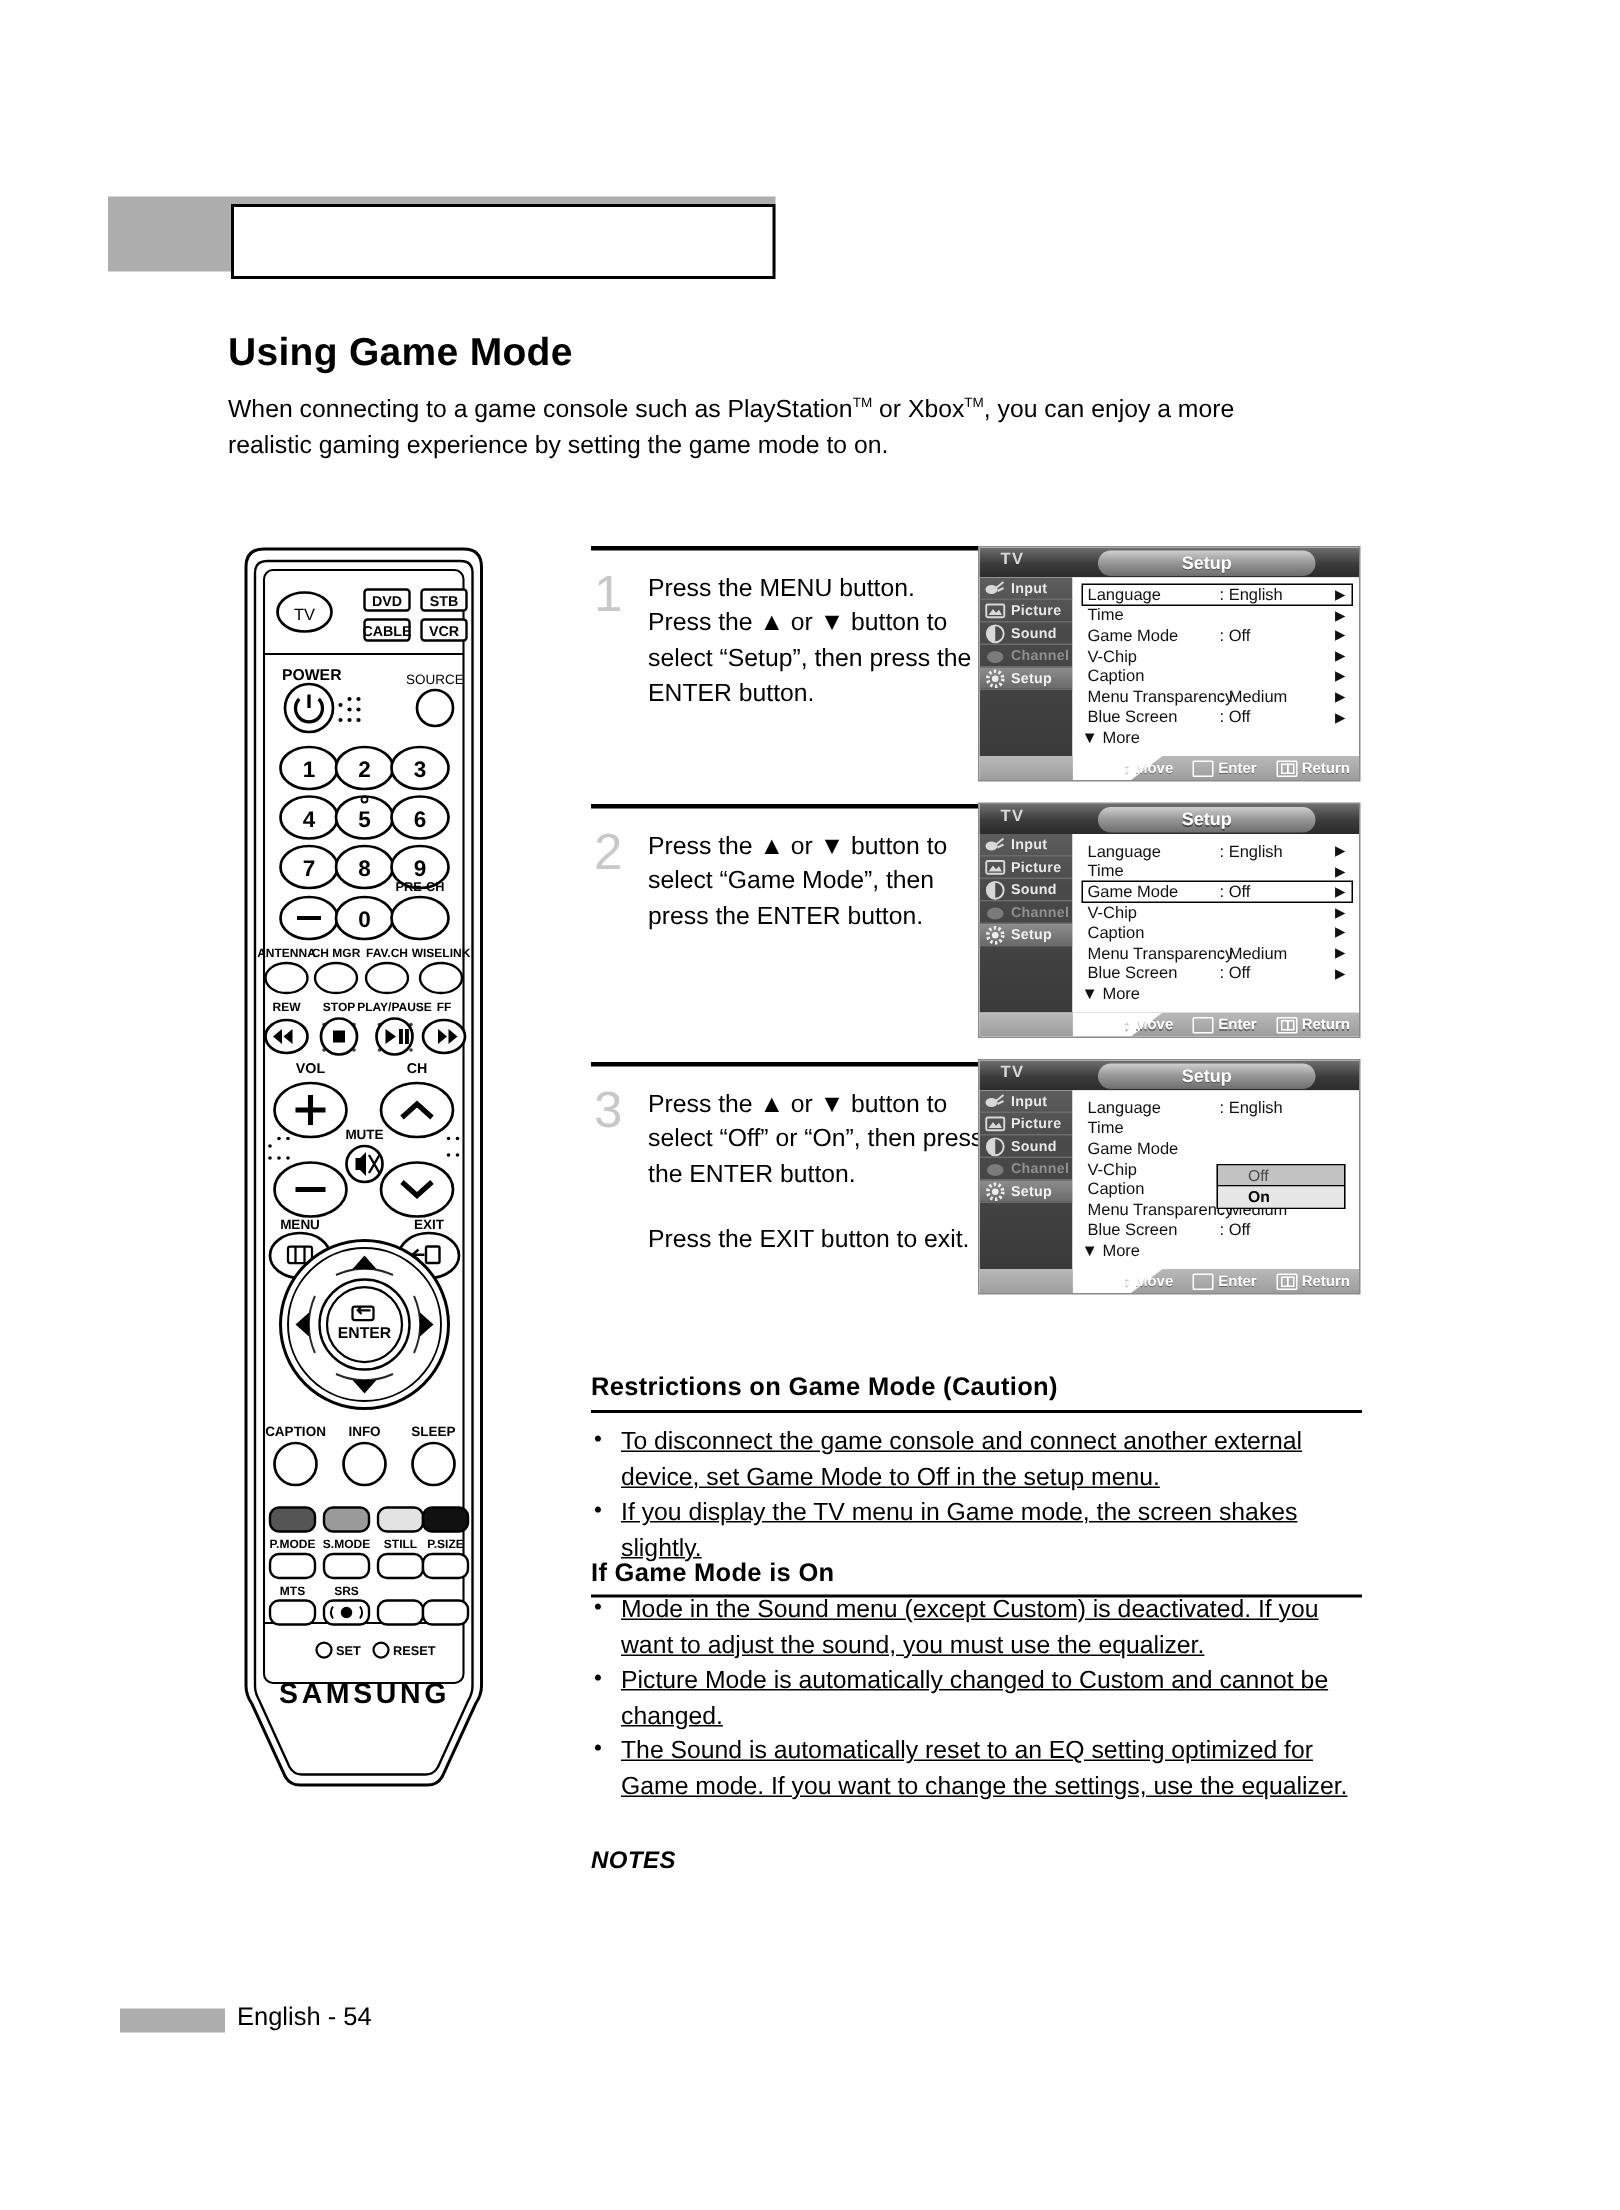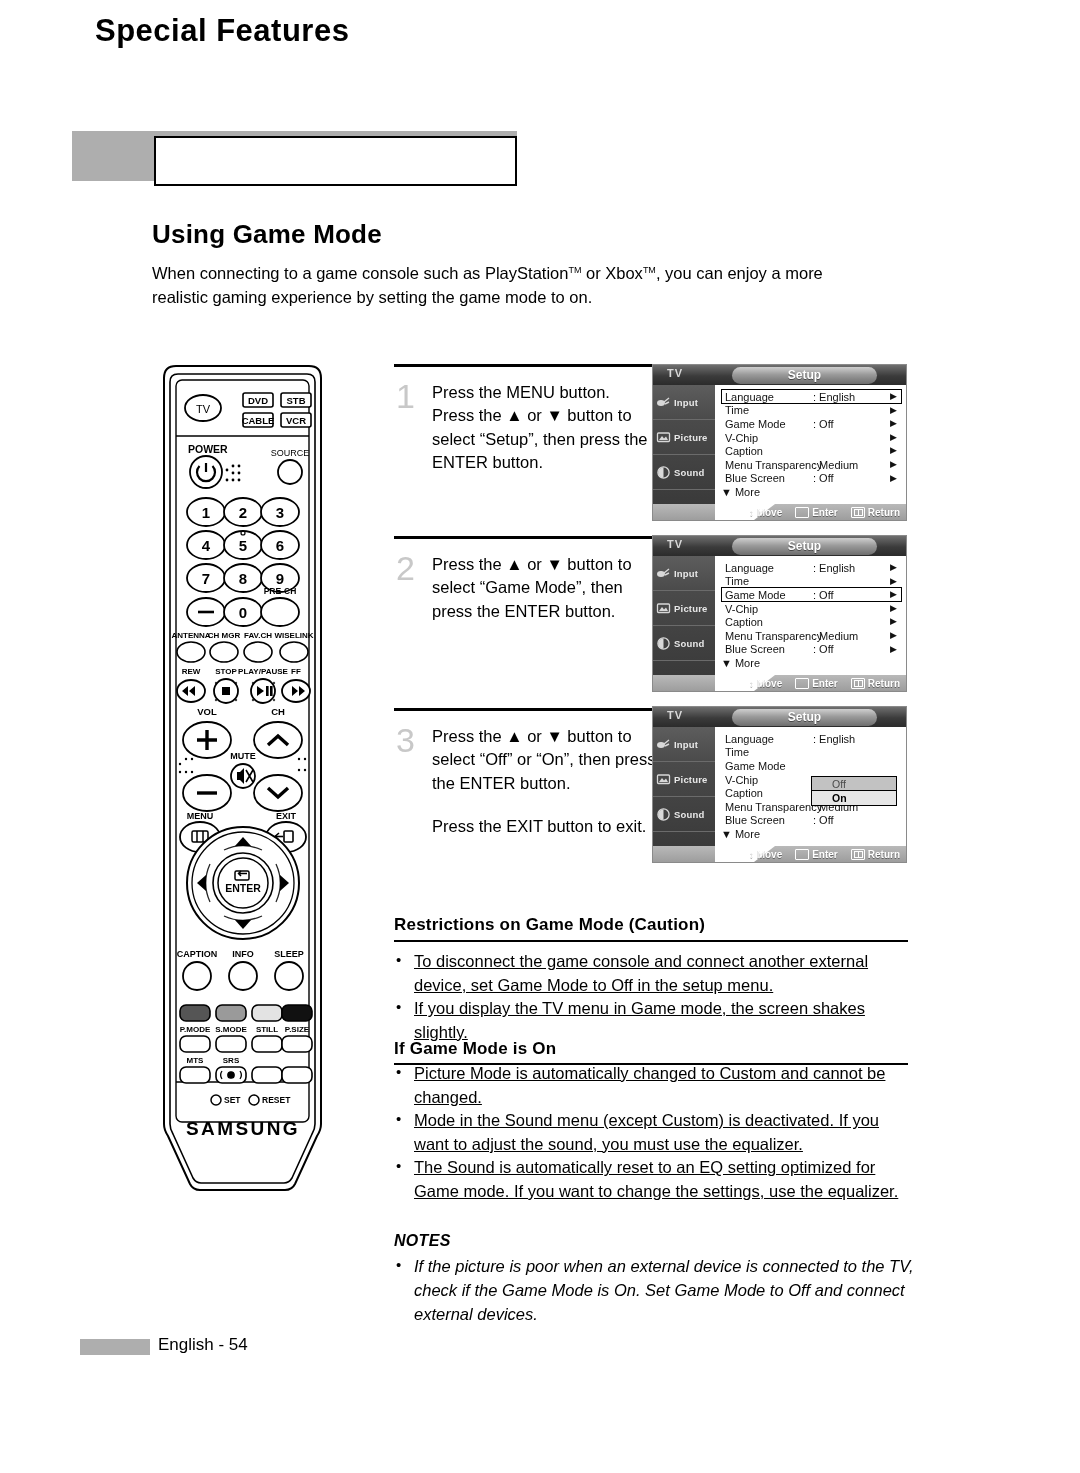--- a/index.html
+++ b/index.html
@@ -41,21 +41,21 @@
   .osd-top{position:relative;height:20px;background:linear-gradient(180deg,#6f6f6f 0%,#3b3b3b 55%,#2b2b2b 100%);}
   .osd-tv{position:absolute;left:14px;top:2px;font-size:11px;font-weight:bold;color:#d9d9d9;letter-spacing:1px;}
   .osd-pill{position:absolute;left:79px;top:1.5px;width:145px;height:17px;border-radius:9px;
             background:linear-gradient(180deg,#cfcfcf 0%,#9a9a9a 45%,#6e6e6e 100%);}
   .osd-pill span{display:block;text-align:center;font-size:12px;font-weight:bold;color:#ffffff;line-height:17px;
             text-shadow:0 1px 0 rgba(0,0,0,.45);}
 
   .osd-body{position:relative;height:119px;background:#fff;}
   .osd-side{position:absolute;left:0;top:0;width:62px;height:119px;
             background:linear-gradient(180deg,#5d5d5d 0%,#4a4a4a 30%,#3a3a3a 100%);}
-  .side-it{position:relative;height:35px;display:flex;align-items:center;gap:3px;padding-left:3px;
+  .side-it{position:relative;height:15px;display:flex;align-items:center;gap:3px;padding-left:3px;
            border-bottom:1px solid #6b6b6b;box-sizing:border-box;}
   .side-lbl{font-size:9.5px;font-weight:bold;color:#e8e8e8;letter-spacing:.2px;}
   .side-it.dim .side-lbl{color:#8f8f8f;}
   .side-it.act{background:linear-gradient(180deg,#8d8d8d 0%,#6a6a6a 100%);}
   .side-it.act .side-lbl{color:#f2f2f2;}
   .ic{width:15px;height:15px;flex:0 0 15px;position:relative;}
   .ic svg{display:block;width:15px;height:15px;}
 
   .osd-list{position:absolute;left:62px;top:0;right:0;height:119px;background:#fff;padding:5px 0 0 0;}
   .row{position:relative;height:13.6px;display:flex;align-items:center;font-size:11px;color:#111;}
@@ -104,21 +104,20 @@
 </style>
 </head>
 <body>
 
 <div class="page">
 
   <div class="hdr">
     <div class="hdr-grey"></div>
     <div class="hdr-box"></div>
   </div>
-  <div class="hdr-title">Special Features</div>
 
   <div class="sec-title">Using Game Mode</div>
   <div class="intro">
     When connecting to a game console such as PlayStation<sup>TM</sup> or Xbox<sup>TM</sup>, you can enjoy a more
     realistic gaming experience by setting the game mode to on.
   </div>
 
   <div class="steps">
     <div class="step s1">
       <div class="step-num">1</div>
@@ -470,28 +469,27 @@
   <div class="subhead" style="left:394px;top:915px;">Restrictions on Game Mode (Caution)</div>
   <div class="rule" style="left:394px;top:940px;width:514px;"></div>
   <div class="bullets" style="left:394px;top:950px;width:520px;">
     <div class="bl">To disconnect the game console and connect another external device, set Game Mode to Off in the setup menu.</div>
     <div class="bl">If you display the TV menu in Game mode, the screen shakes slightly.</div>
   </div>
 
   <div class="subhead" style="left:394px;top:1039px;">If Game Mode is On</div>
   <div class="rule" style="left:394px;top:1063px;width:514px;"></div>
   <div class="bullets" style="left:394px;top:1062px;width:510px;">
+    <div class="bl">Mode in the Sound menu (except Custom) is deactivated. If you want to adjust the sound, you must use the equalizer.</div>
     <div class="bl">Picture Mode is automatically changed to Custom and cannot be changed.</div>
-    <div class="bl">Mode in the Sound menu (except Custom) is deactivated. If you want to adjust the sound, you must use the equalizer.</div>
     <div class="bl">The Sound is automatically reset to an EQ setting optimized for Game mode. If you want to change the settings, use the equalizer.</div>
   </div>
 
   <div class="notes-h">NOTES</div>
   <div class="notes">
-    <div class="bl">If the picture is poor when an external device is connected to the TV, check if the Game Mode is On. Set Game Mode to Off and connect external devices.</div>
   </div>
 
   <div class="f-bar"></div>
   <div class="f-txt">English - 54</div>
 
   <div class="remote-wrap">
   <svg width="185" height="835" viewBox="0 0 185 835" xmlns="http://www.w3.org/2000/svg">
     <g fill="none" stroke="#000" stroke-width="2">
 
       <path d="M14 18 q0 -12 12 -12 h133 q12 0 12 12 v746 q0 6 -4 12 l-22 48 q-3 6 -10 6 h-85 q-7 0 -10 -6 l-22 -48 q-4 -6 -4 -12 z" fill="#fff"></path>

